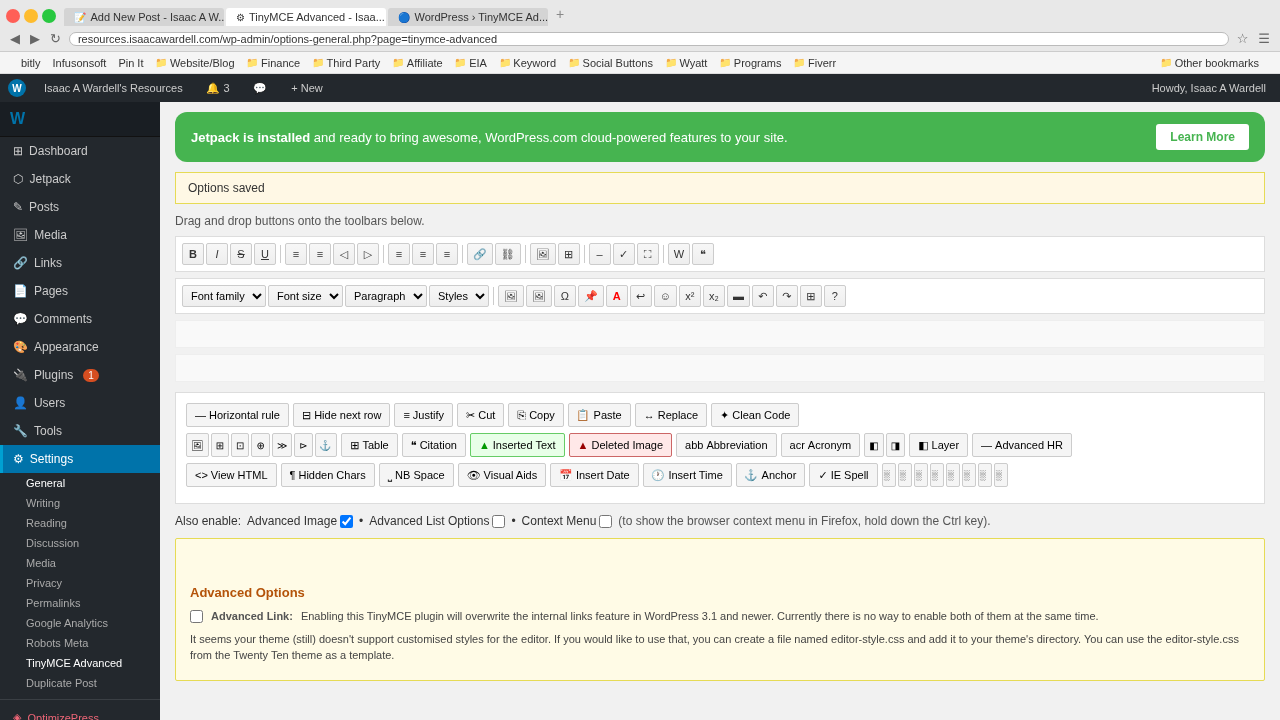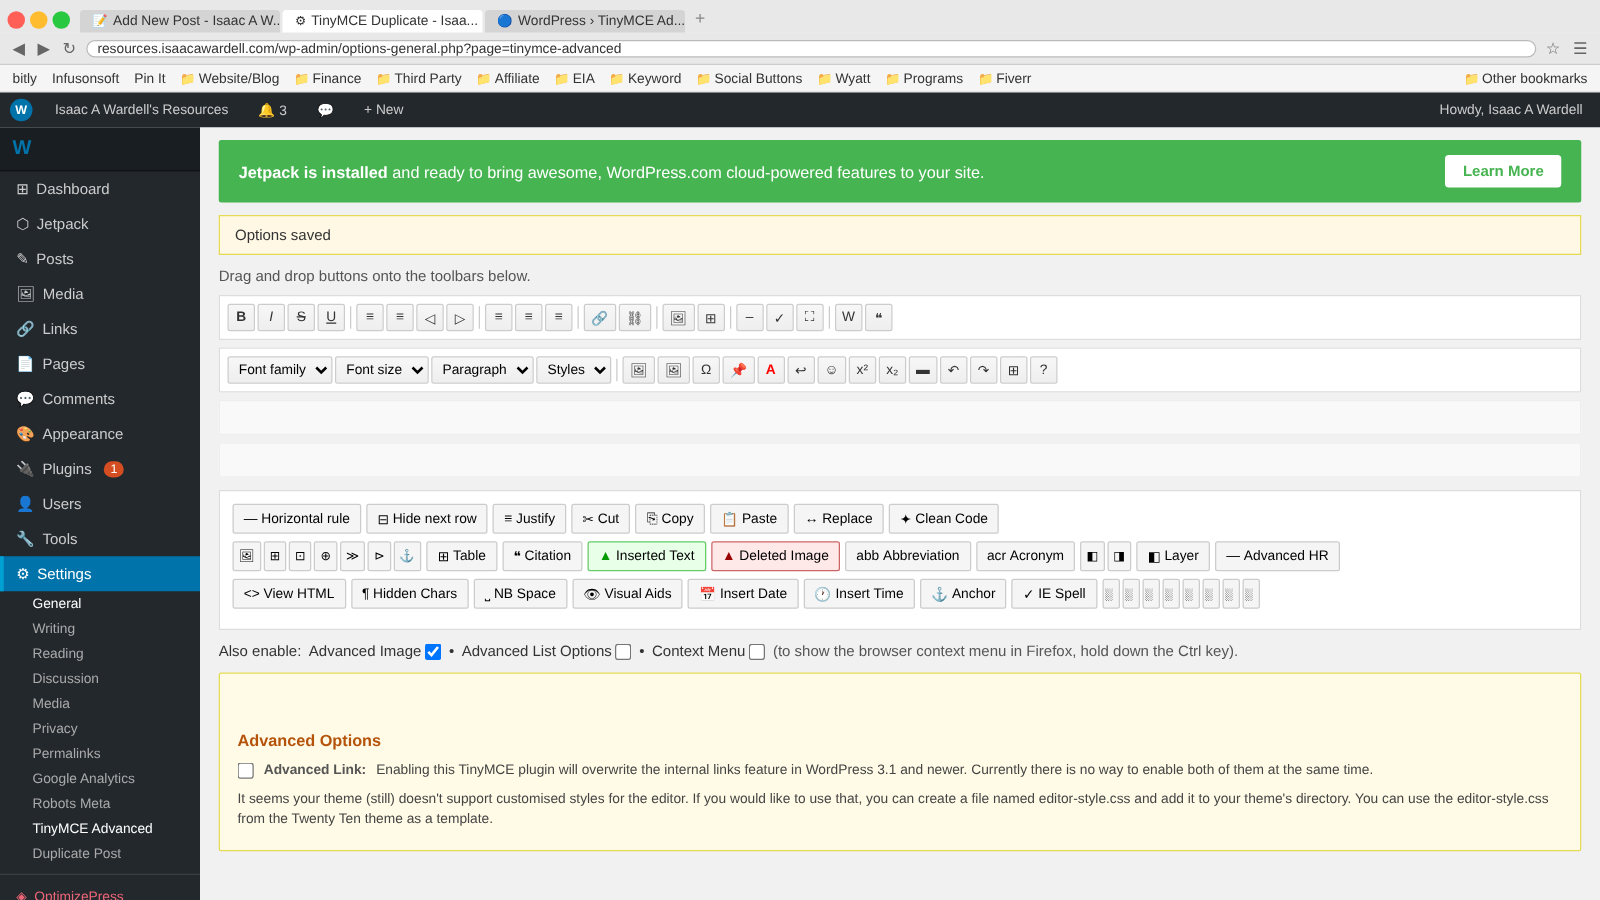--- a/index.html
+++ b/index.html
@@ -9,21 +9,21 @@
     .browser-tabs { display: flex; gap: 2px; flex: 1; }
     .browser-btn { width: 14px; height: 14px; border-radius: 50%; border: none; cursor: pointer; }
     .browser-btn.close { background: #ff5f57; }
     .browser-btn.min { background: #febc2e; }
     .browser-btn.max { background: #28c840; }
 
     .address-bar { background: #e8e8e8; padding: 3px 8px; display: flex; align-items: center; gap: 6px; border-bottom: 1px solid #ccc; height: 26px; }
     .address-input { flex: 1; background: #fff; border: 1px solid #bbb; border-radius: 10px; padding: 0 8px; font-size: 11px; color: #333; }
     .nav-btn { background: none; border: none; cursor: pointer; font-size: 13px; color: #666; padding: 0 2px; }
 
-    .bookmarks-bar { background: #f5f5f5; padding: 2px 6px; display: flex; align-items: center; gap: 4px; border-bottom: 1px solid #ddd; height: 22px; overflow: hidden; font-size: 11px; color: #333; flex-wrap: nowrap; }
+    .bookmarks-bar { background: #f5f5f5; padding: 2px 17px; display: flex; align-items: center; gap: 4px; border-bottom: 1px solid #ddd; height: 22px; overflow: hidden; font-size: 11px; color: #333; flex-wrap: nowrap; }
     .bookmark-item { white-space: nowrap; padding: 1px 4px; cursor: pointer; display: flex; align-items: center; gap: 2px; }
     .bookmark-folder { white-space: nowrap; padding: 1px 4px; cursor: pointer; display: flex; align-items: center; gap: 2px; }
     .bookmark-folder::before { content: '📁'; font-size: 10px; }
 
     
     .wp-admin { display: flex; height: calc(100vh - 76px); }
 
     .wp-sidebar { width: 160px; background: #23282d; color: #ccc; flex-shrink: 0; font-size: 12px; overflow-y: auto; }
     .wp-sidebar-logo { background: #191e23; padding: 8px 10px; display: flex; align-items: center; gap: 6px; color: #aaa; font-size: 13px; border-bottom: 1px solid #111; }
     .wp-sidebar-item { padding: 7px 10px; cursor: pointer; display: flex; align-items: center; gap: 6px; color: #ccc; border-left: 3px solid transparent; }
@@ -37,21 +37,21 @@
     .wp-adminbar { background: #23282d; color: #ccc; display: flex; align-items: center; padding: 0 8px; height: 28px; font-size: 11px; gap: 12px; }
     .adminbar-item { padding: 0 6px; cursor: pointer; color: #ccc; white-space: nowrap; }
     .adminbar-right { margin-left: auto; }
     .adminbar-wp { background: #0073aa; border-radius: 50%; width: 18px; height: 18px; display: flex; align-items: center; justify-content: center; color: #fff; font-size: 10px; font-weight: bold; }
 
     
     .wp-content { flex: 1; background: #f1f1f1; overflow-y: auto; padding: 10px 15px; }
     .page-title { font-size: 20px; color: #23282d; margin-bottom: 10px; font-weight: 400; }
 
     
-    .jetpack-notice { background: #46b450; color: #fff; padding: 12px 16px; border-radius: 2px; margin-bottom: 10px; display: flex; align-items: center; justify-content: space-between; }
+    .jetpack-notice { background: #46b450; color: #fff; padding: 12px 16px; border-radius: 12px; margin-bottom: 10px; display: flex; align-items: center; justify-content: space-between; }
     .jetpack-text { font-size: 13px; }
     .jetpack-text strong { font-weight: bold; }
     .learn-more-btn { background: #fff; color: #46b450; border: none; padding: 6px 14px; border-radius: 3px; cursor: pointer; font-size: 12px; font-weight: bold; }
 
     
     .options-saved { background: #fff8e5; border: 1px solid #e6db55; padding: 8px 12px; margin-bottom: 10px; font-size: 12px; color: #333; }
 
     
     .toolbar-desc { font-size: 12px; margin-bottom: 8px; color: #555; }
     .toolbar-container { background: #fff; border: 1px solid #ddd; padding: 6px; margin-bottom: 6px; display: flex; flex-wrap: wrap; gap: 2px; align-items: center; min-height: 32px; }
@@ -85,21 +85,21 @@
     <button class="browser-btn close"></button>
     <button class="browser-btn min"></button>
     <button class="browser-btn max"></button>
   </div>
   <div class="browser-tab" style="font-size:11px;">
     <span style="font-size:10px;">📝</span>
     <span>Add New Post - Isaac A W...</span>
   </div>
   <div class="browser-tab active" style="font-size:11px;">
     <span style="font-size:10px;">⚙</span>
-    <span>TinyMCE Duplicate - Isaa...</span>
+    <span>TinyMCE Advanced - Isaa...</span>
 
   </div>
   <div class="browser-tab" style="font-size:11px;">
     <span style="font-size:10px;">🔵</span>
     <span>WordPress › TinyMCE Ad...</span>
   </div>
   <div style="padding:2px 6px; font-size:14px; color:#888; cursor:pointer; margin-bottom:2px;">+</div>
 </div>
 
 <div class="address-bar">

